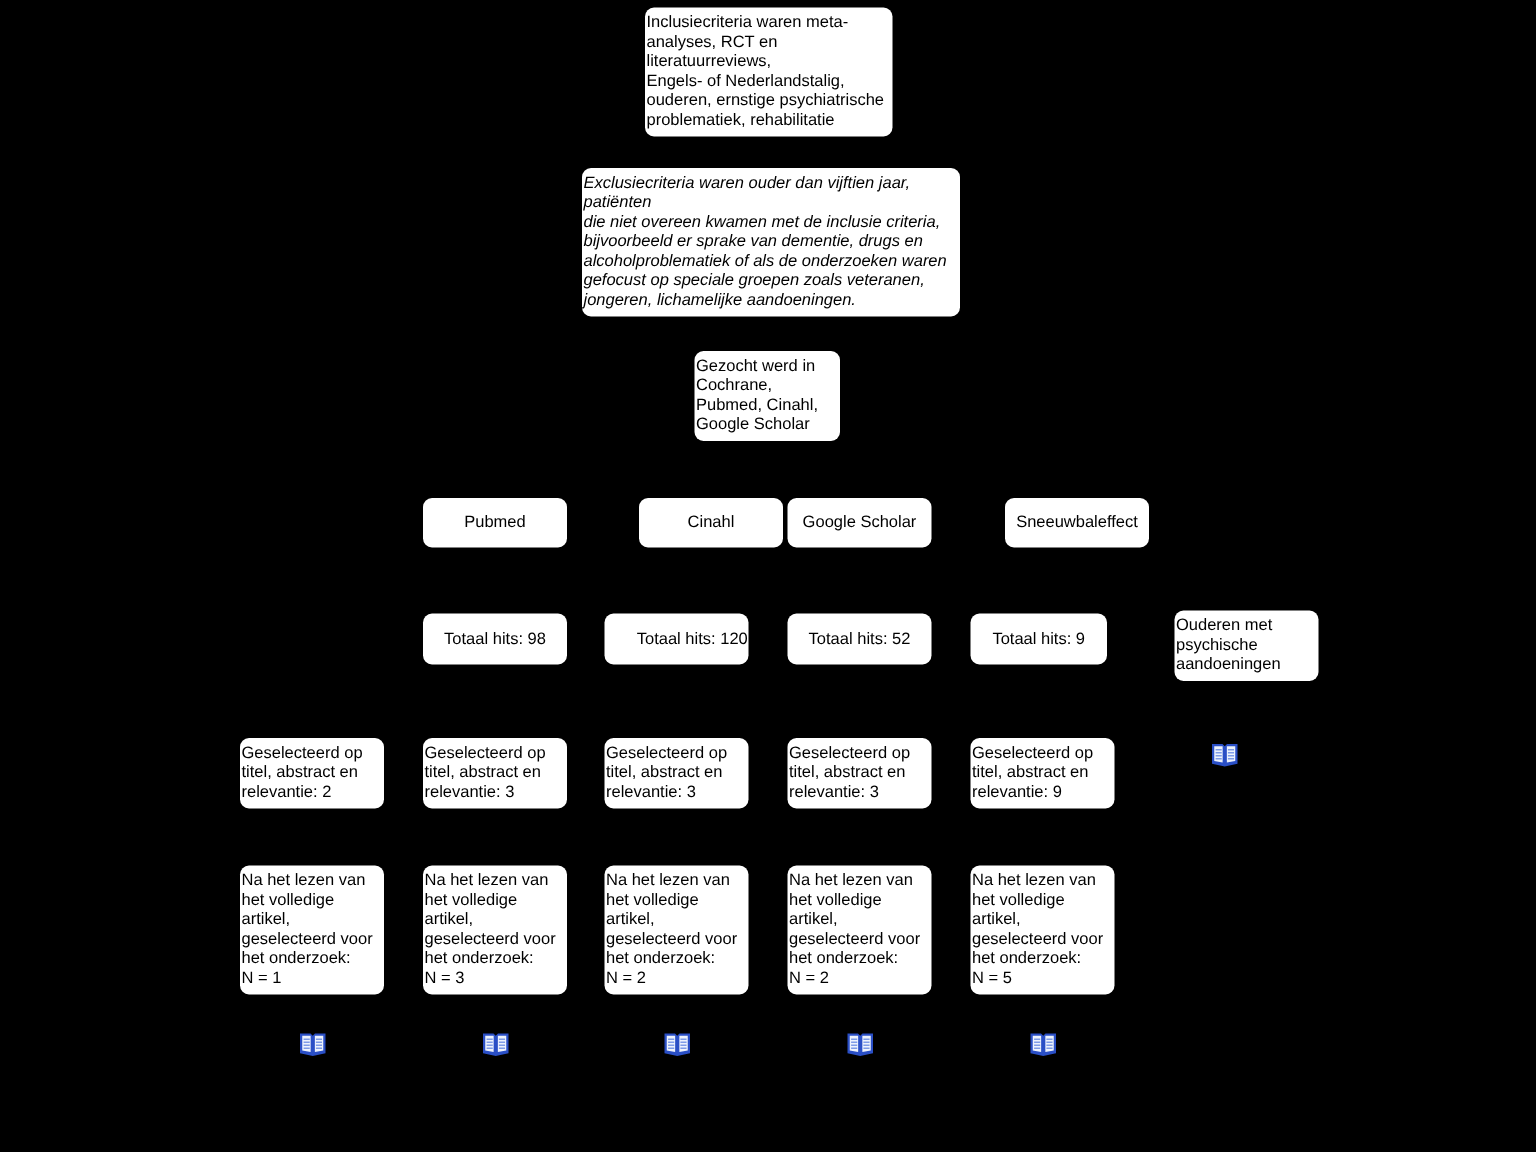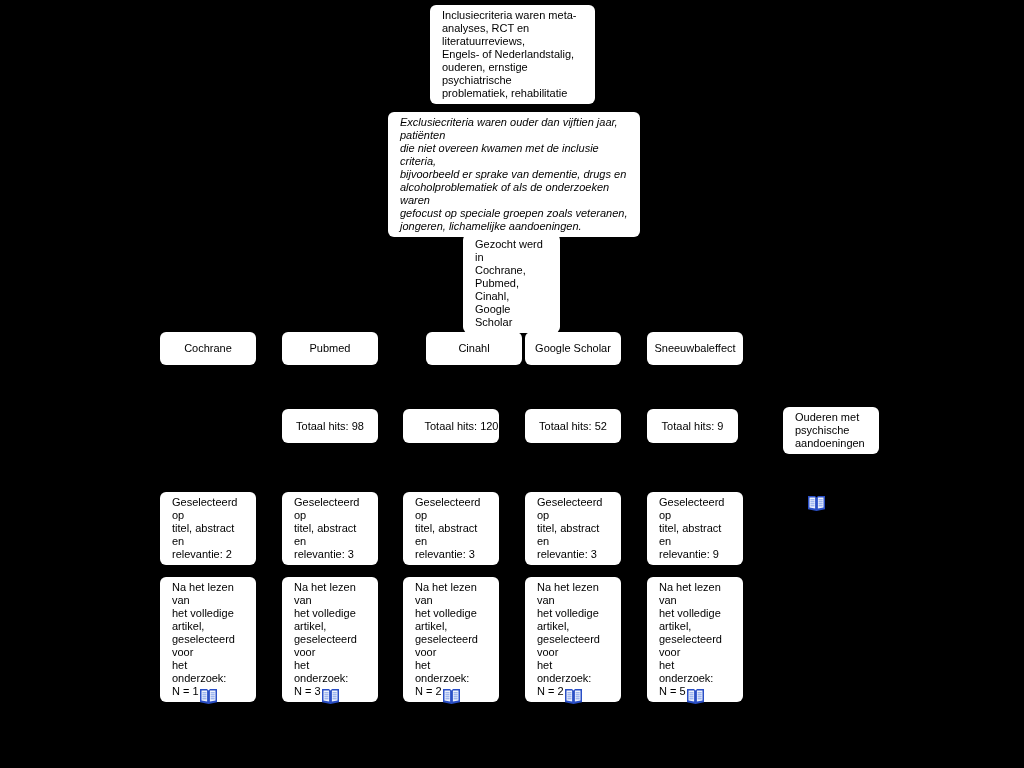--- a/index.html
+++ b/index.html
@@ -5,21 +5,21 @@
   html,body{margin:0;padding:0;background:#000;}
   .canvas{
     position:relative;width:1024px;height:768px;background:#000000;
     font-family:"Liberation Sans",sans-serif;overflow:hidden;
   }
   .box{
     position:absolute;background:#ffffff;border-radius:6px;color:#000000;
     font-size:11px;line-height:13px;box-sizing:border-box;
   }
   .c{display:flex;align-items:center;justify-content:center;text-align:center;}
-  .ml{white-space:pre-line;text-align:left;padding:4px 12px;}
+  .ml{white-space:pre-line;text-align:left;padding:4px 1px;}
   .book{position:absolute;width:19px;height:17px;}
 </style>
 </head>
 <body>
 
 <div class="canvas">
 
   <div class="box ml" style="left:430px;top:5px;width:165px;">Inclusiecriteria waren meta-
 analyses, RCT en literatuurreviews,
 Engels- of Nederlandstalig,
@@ -31,25 +31,24 @@
 bijvoorbeeld er sprake van dementie, drugs en
 alcoholproblematiek of als de onderzoeken waren
 gefocust op speciale groepen zoals veteranen,
 jongeren, lichamelijke aandoeningen.</div>
 
   <div class="box ml" style="left:463px;top:234px;width:97px;">Gezocht werd in
 Cochrane,
 Pubmed, Cinahl,
 Google Scholar</div>
 
-  <div class="box c" style="left:160px;top:332px;width:96px;height:33px;">Cochrane</div>
   <div class="box c" style="left:282px;top:332px;width:96px;height:33px;">Pubmed</div>
   <div class="box c" style="left:426px;top:332px;width:96px;height:33px;">Cinahl</div>
   <div class="box c" style="left:525px;top:332px;width:96px;height:33px;">Google Scholar</div>
-  <div class="box c" style="left:647px;top:332px;width:96px;height:33px;">Sneeuwbaleffect</div>
+  <div class="box c" style="left:670px;top:332px;width:96px;height:33px;">Sneeuwbaleffect</div>
 
   <div class="box c" style="left:282px;top:409px;width:96px;height:34px;">Totaal hits: 98</div>
   <div class="box c" style="left:403px;top:409px;width:96px;height:34px;padding-left:21px;">Totaal hits: 120</div>
   <div class="box c" style="left:525px;top:409px;width:96px;height:34px;">Totaal hits: 52</div>
   <div class="box c" style="left:647px;top:409px;width:91px;height:34px;">Totaal hits: 9</div>
   <div class="box ml" style="left:769px;top:407px;width:96px;margin-left:14px;">Ouderen met
 psychische
 aandoeningen</div>
 
   <div class="box ml" style="left:160px;top:492px;width:96px;">Geselecteerd op

